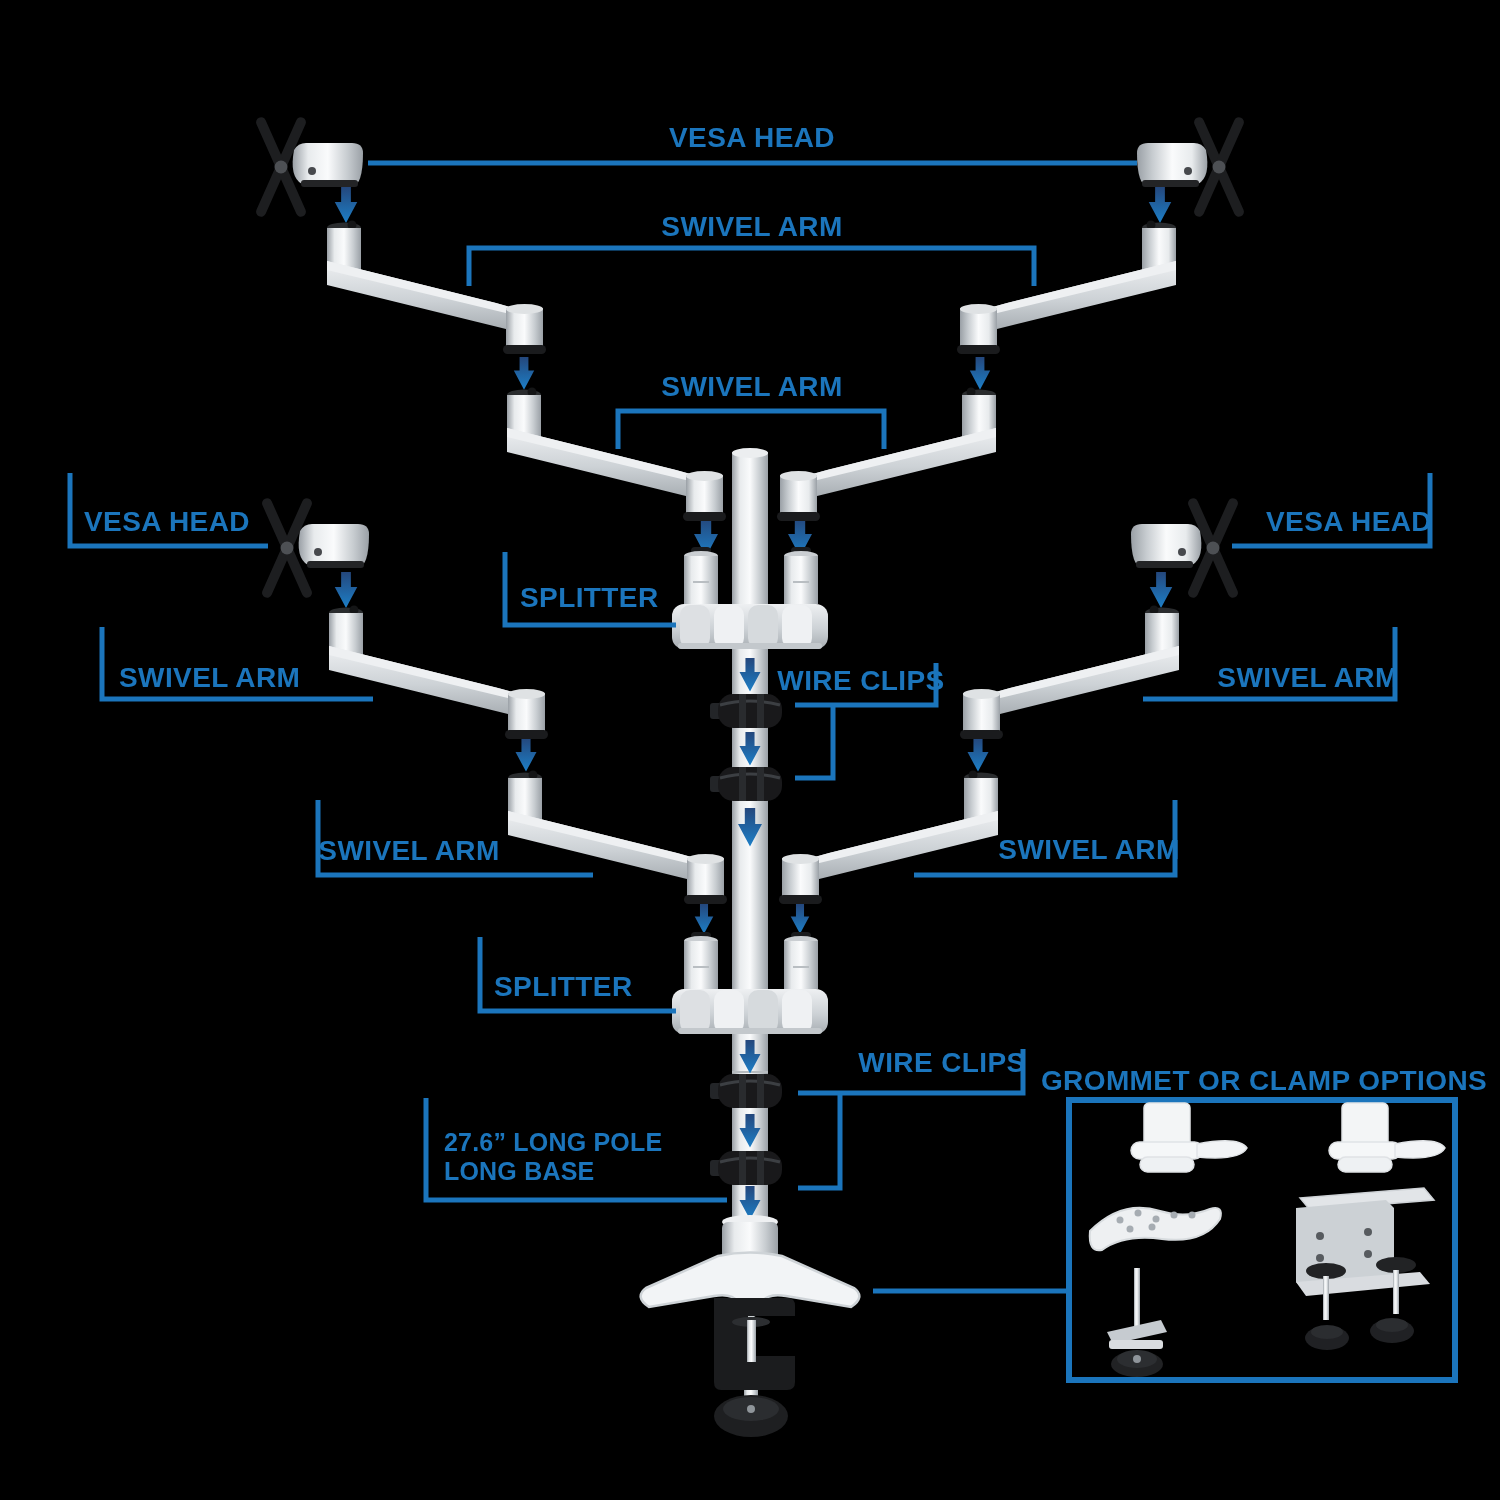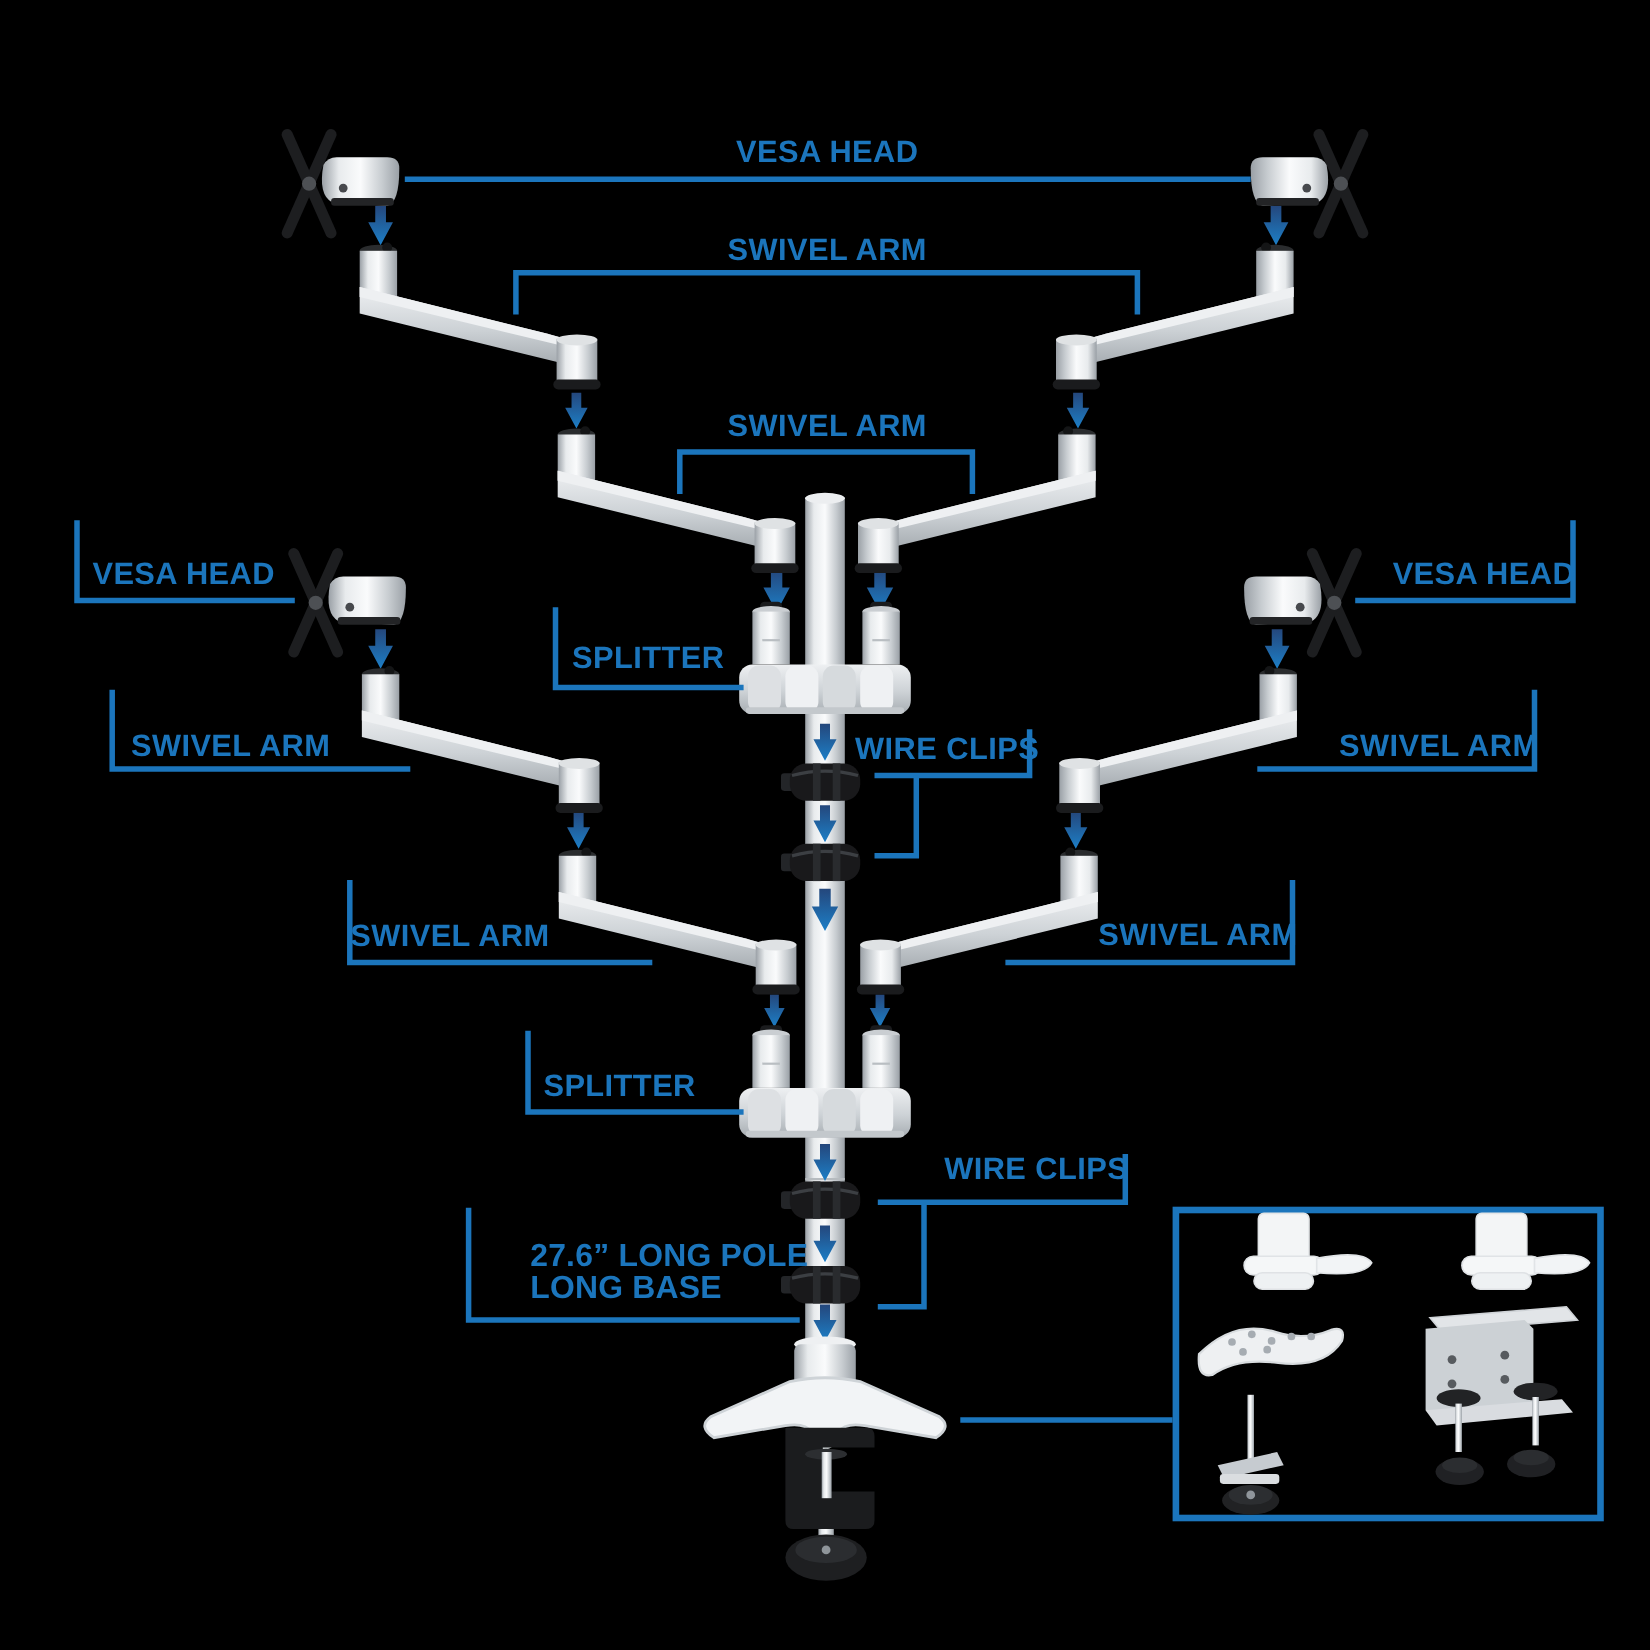--- a/index.html
+++ b/index.html
@@ -6,21 +6,21 @@
   .canvas{position:relative;width:1500px;height:1500px;background:#000000;overflow:hidden;
           font-family:"Liberation Sans",sans-serif;}
   svg.art{position:absolute;left:0;top:0;}
   .anno{stroke:var(--accent,#1b75bc);stroke-width:5;fill:none;}
   .obox{stroke:var(--accent,#1b75bc);stroke-width:6;fill:none;}
   .s-dark{stop-color:var(--arrow-dark,#24477c);}
   .s-light{stop-color:var(--arrow-light,#1d7fc7);}
   .lbl{position:absolute;color:var(--accent,#1b75bc);font-weight:700;font-size:28px;
        letter-spacing:.4px;white-space:nowrap;line-height:1;}
   .lbl.c{transform:translateX(-50%);}
-  .lbl-small{font-size:29px;line-height:28.5px;letter-spacing:.2px;margin-left:38px;}
+  .lbl-small{font-size:25px;line-height:28.5px;letter-spacing:.2px;}
 </style>
 </head>
 <body>
 
 <div class="canvas">
 
   <svg class="art" width="1500" height="1500" viewBox="0 0 1500 1500">
     <defs>
       <linearGradient id="cyl" x1="0" y1="0" x2="1" y2="0">
         <stop offset="0" stop-color="#9aa0a6"></stop>
@@ -251,14 +251,15 @@
   <div class="lbl" style="left:119px;top:664px">SWIVEL ARM</div>
   <div class="lbl c" style="left:1308px;top:664px">SWIVEL ARM</div>
   <div class="lbl c" style="left:409px;top:837px">SWIVEL ARM</div>
   <div class="lbl c" style="left:1089px;top:836px">SWIVEL ARM</div>
   <div class="lbl" style="left:494px;top:973px">SPLITTER</div>
   <div class="lbl c" style="left:942px;top:1049px">WIRE CLIPS</div>
   <div class="lbl lbl-small" style="left:444px;top:1128px">
     <div>27.6” LONG POLE</div>
     <div>LONG BASE</div>
   </div>
+  <div class="lbl c" style="left:1264px;top:1067px">GROMMET OR CLAMP OPTIONS</div>
 
 </div>
 
 </body></html>

